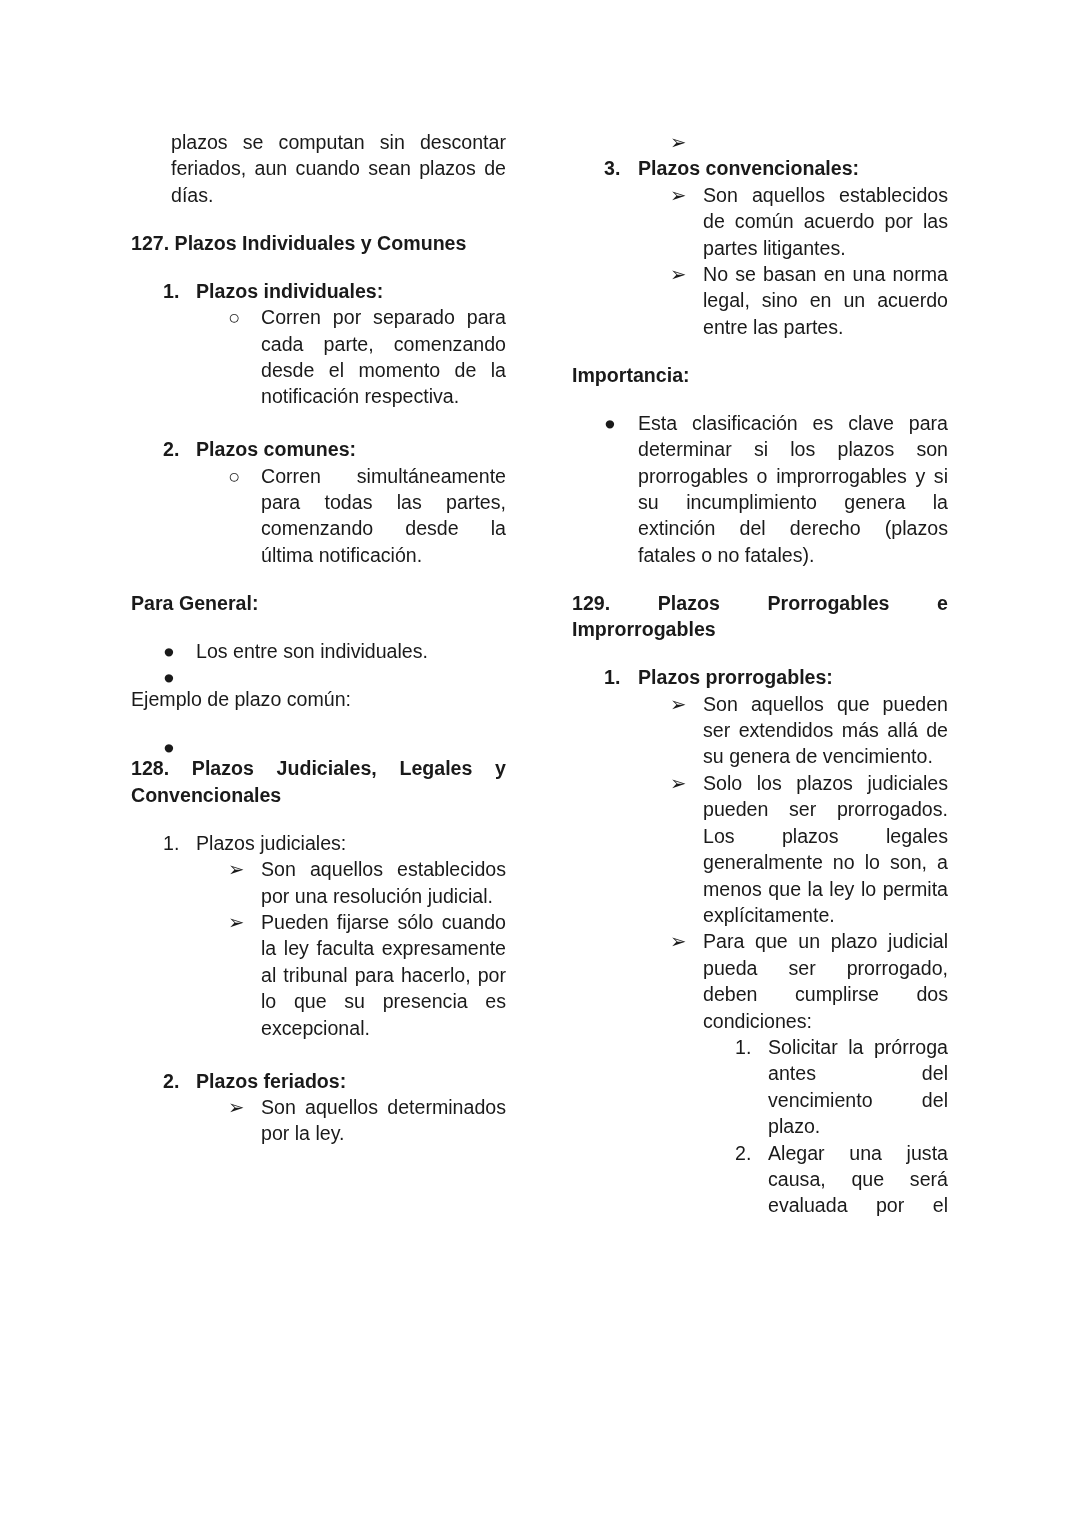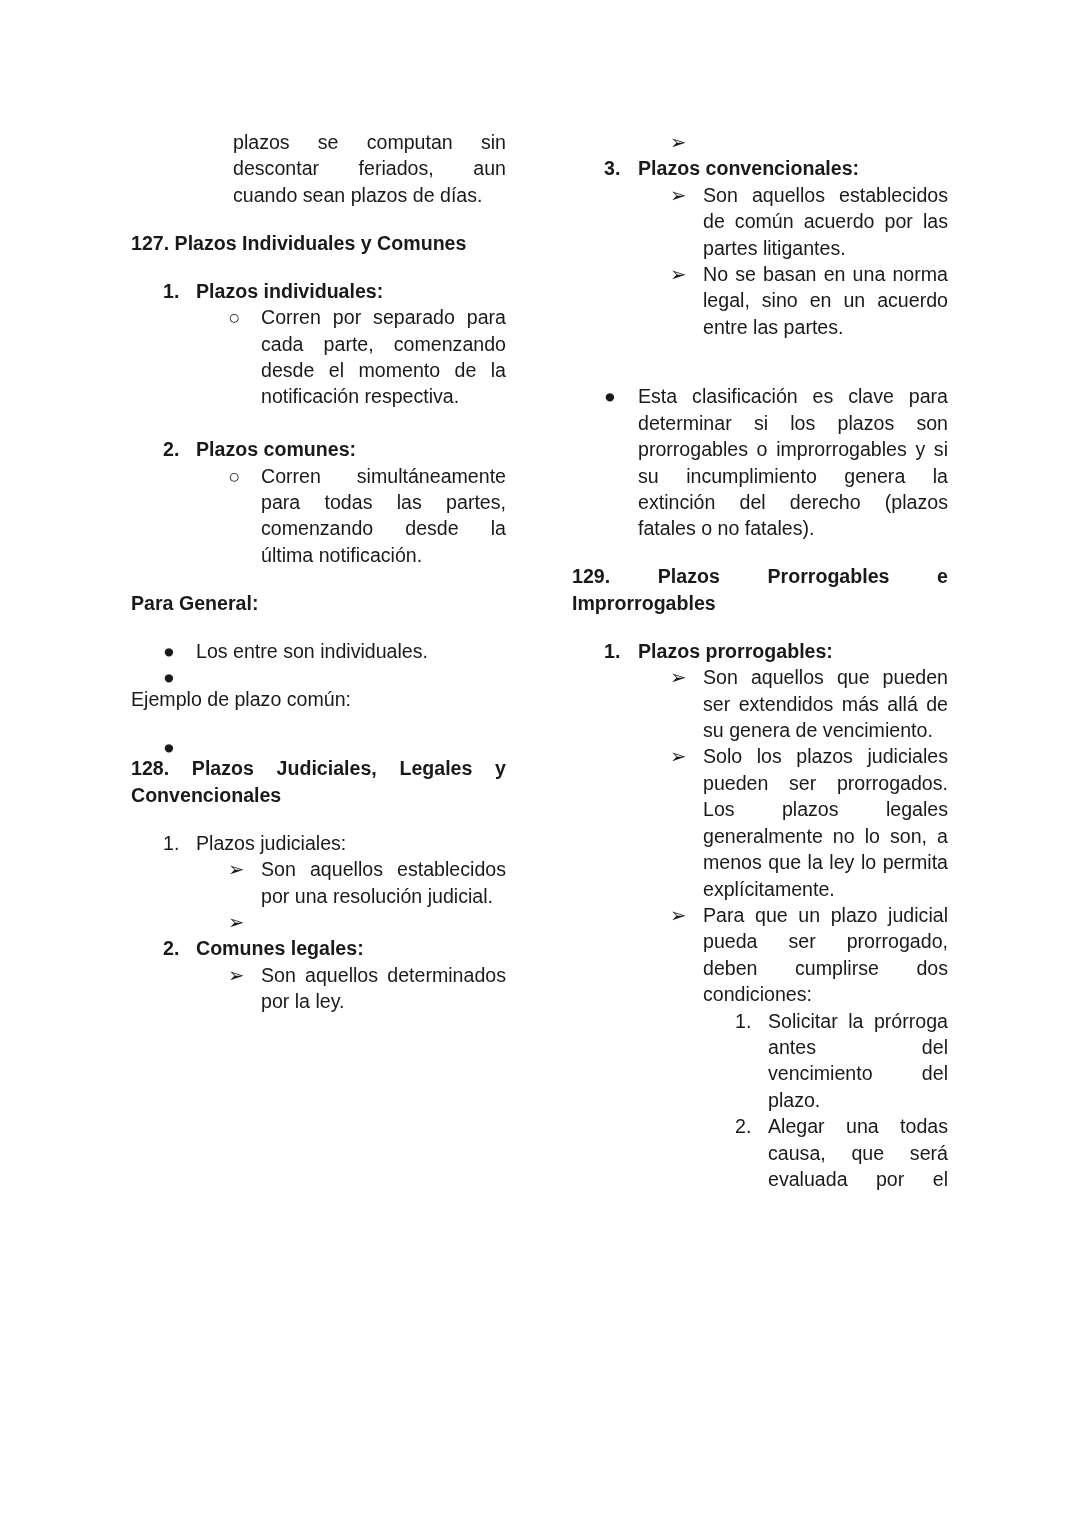--- a/index.html
+++ b/index.html
@@ -13,21 +13,21 @@
   .b{font-weight:bold;}
   .row{position:relative;}
   .marker{position:absolute;top:0;}
   .gap{height:21.6px;}
   .gap2{height:26.4px;}
 </style>
 </head>
 <body>
 
 <div class="col left">
-  <div class="j" style="margin-left:102px">plazos se computan sin descontar feriados, aun cuando sean plazos de días.</div>
+  <div class="j" style="margin-left:40px">plazos se computan sin descontar feriados, aun cuando sean plazos de días.</div>
   <div class="gap"></div>
   <div class="h">127. Plazos Individuales y Comunes</div>
   <div class="gap"></div>
 
   <div class="row b" style="padding-left:65px">
     <span class="marker" style="left:32px">1.</span>
     <span>Plazos individuales:</span>
   </div>
   <div class="row j" style="padding-left:130px">
     <span class="marker" style="left:97px">○</span>
@@ -69,26 +69,27 @@
   <div class="row" style="padding-left:65px">
     <span class="marker" style="left:32px">1.</span>
     <span>Plazos judiciales:</span>
   </div>
   <div class="row j" style="padding-left:130px">
     <span class="marker" style="left:97px">➢</span>
     <span>Son aquellos establecidos por una resolución judicial.</span>
   </div>
   <div class="row j" style="padding-left:130px">
     <span class="marker" style="left:97px">➢</span>
+    <span>Pueden fijarse sólo cuando la ley faculta expresamente al tribunal para hacerlo, por lo que su presencia es excepcional.</span>
   </div>
   <div class="gap2"></div>
 
   <div class="row b" style="padding-left:65px">
     <span class="marker" style="left:32px">2.</span>
-    <span>Comunes legales:</span>
+    <span>Plazos feriados:</span>
   </div>
   <div class="row j" style="padding-left:130px">
     <span class="marker" style="left:97px">➢</span>
     <span>Son aquellos determinados por la ley.</span>
   </div>
 </div>
 
 <div class="col right">
   <div class="row j" style="padding-left:131px">
     <span class="marker" style="left:98px">➢</span>
@@ -102,20 +103,21 @@
   <div class="row j" style="padding-left:131px">
     <span class="marker" style="left:98px">➢</span>
     <span>Son aquellos establecidos de común acuerdo por las partes litigantes.</span>
   </div>
   <div class="row j" style="padding-left:131px">
     <span class="marker" style="left:98px">➢</span>
     <span>No se basan en una norma legal, sino en un acuerdo entre las partes.</span>
   </div>
   <div class="gap"></div>
 
+  <div class="b">Importancia:</div>
   <div class="gap"></div>
   <div class="row j" style="padding-left:66px">
     <span class="marker" style="left:32px">●</span>
     <span>Esta clasificación es clave para determinar si los plazos son prorrogables o improrrogables y si su incumplimiento genera la extinción del derecho (plazos fatales o no fatales).</span>
   </div>
   <div class="gap"></div>
 
   <div class="h j" style="text-align-last:left">129. Plazos Prorrogables e Improrrogables</div>
   <div class="gap"></div>
 
@@ -134,15 +136,15 @@
   <div class="row j" style="padding-left:131px">
     <span class="marker" style="left:98px">➢</span>
     <span>Para que un plazo judicial pueda ser prorrogado, deben cumplirse dos condiciones:</span>
   </div>
   <div class="row j" style="padding-left:196px">
     <span class="marker" style="left:163px">1.</span>
     <span>Solicitar la prórroga antes del vencimiento del plazo.</span>
   </div>
   <div class="row j" style="padding-left:196px;text-align-last:justify">
     <span class="marker" style="left:163px">2.</span>
-    <span>Alegar una todas causa, que será evaluada por el</span>
+    <span>Alegar una justa causa, que será evaluada por el</span>
   </div>
 </div>
 
 </body></html>

